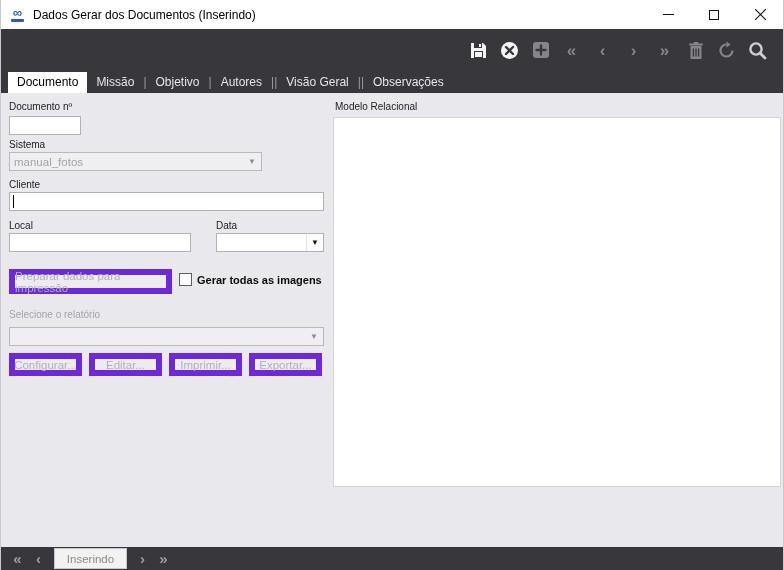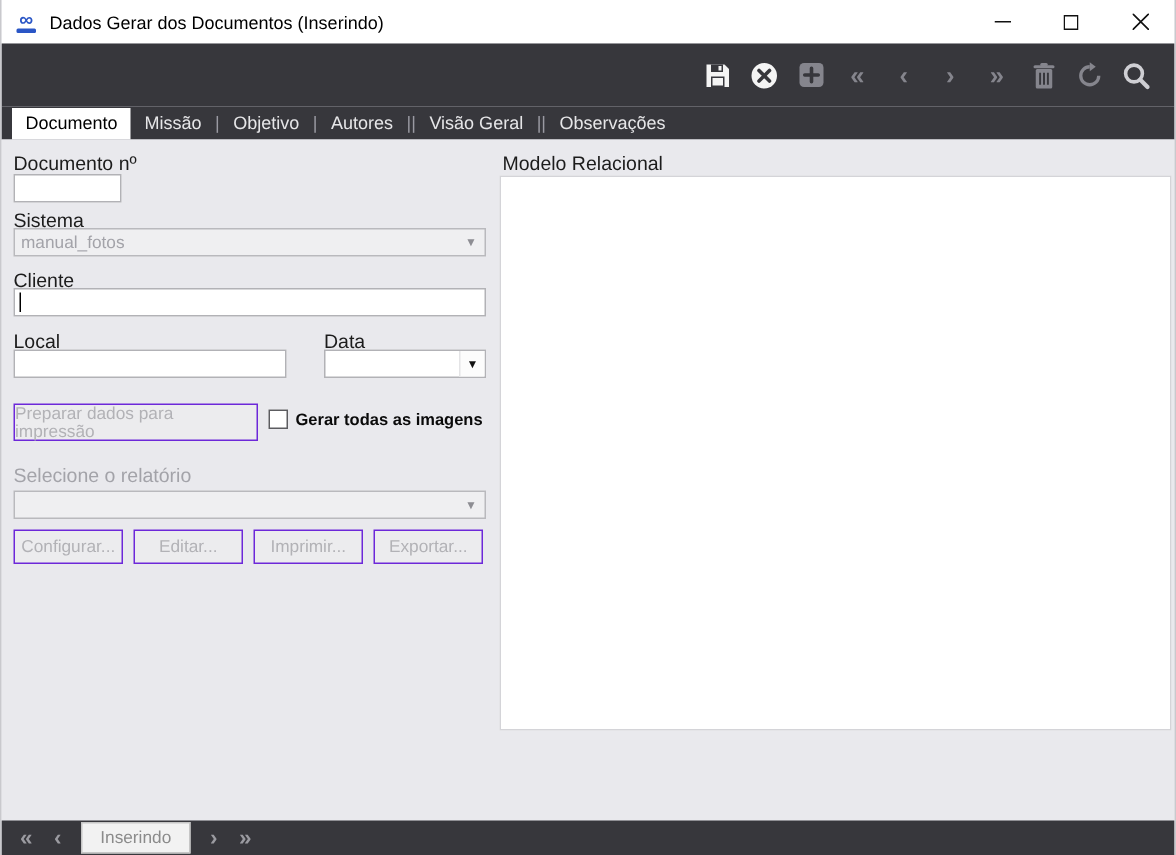--- a/index.html
+++ b/index.html
@@ -46,21 +46,21 @@
   }
   .tab {
     font-size: 12px; color: #e6e6e8; padding: 3px 9px 4px 9px; white-space: nowrap;
   }
   .tab.active { background: #ffffff; color: #000; text-align: right; }
   .tab-sep { color: #9a9aa2; font-size: 12px; padding-bottom: 4px; }
 
   
   .content { position: absolute; top: 93px; left: 0; width: 100%; height: 454px; background: #e9e9ed; }
 
-  .fld-label { position: absolute; font-size: 13px; color: #1c1c1c; }
+  .fld-label { position: absolute; font-size: 10px; color: #1c1c1c; }
   .fld-label.disabled { color: #a3a3a9; }
 
   .txt-input {
     position: absolute; height: 19px; background: #ffffff; border: 1px solid #b2b2b6;
     font-family: "Liberation Sans", sans-serif; font-size: 11.5px; padding: 0 3px; color: #000;
     outline: none;
   }
   .caret { position: absolute; width: 1px; height: 13px; background: #000; }
 
   .combo {
@@ -71,21 +71,21 @@
   .combo .combo-text { flex: 1; padding-left: 4px; overflow: hidden; white-space: nowrap; }
   .combo .arrow { font-size: 8px; color: #8d8d93; padding-right: 5px; }
   .combo-date { background: #ffffff; border: 1px solid #b2b2b6; }
   .combo-date .drop-btn {
     width: 17px; height: 100%; display: flex; align-items: center; justify-content: center;
     border-left: 1px solid #e4e4e6; background: #fcfcfc;
   }
   .combo-date .drop-btn .arrow { color: #111; padding: 0; font-size: 8px; }
 
   .gray-btn {
-    position: absolute; background: #ececee; border: 1px solid #6d28d9;
+    position: absolute; background: #ececee; border: 6px solid #6d28d9;
     font-family: "Liberation Sans", sans-serif; font-size: 11.5px; color: #b2b2b6;
     display: flex; align-items: center; justify-content: center;
   }
 
   .checkbox {
     position: absolute; width: 13px; height: 13px; background: #fff; border: 1px solid #5c5c60;
   }
   .chk-label { position: absolute; font-size: 11px; font-weight: 700; color: #0a0a0a; }
 
   .panel-box {
@@ -207,21 +207,21 @@
     <span class="tab-sep">|</span>
     <div class="tab">Observações</div>
   </div>
 
   <div class="content">
 
     <span class="fld-label" style="left:8px; top:8px;">Documento nº</span>
     <input class="txt-input" style="left: 8px; top: 23px; width: 72px;" value="">
 
     <span class="fld-label" style="left:8px; top:46px;">Sistema</span>
-    <div class="combo disabled" style="left:8px; top:59px; width:315px;">
+    <div class="combo disabled" style="left:8px; top:59px; width:253px;">
       <span class="combo-text">manual_fotos</span>
       <span class="arrow">▼</span>
     </div>
 
     <span class="fld-label" style="left:8px; top:86px;">Cliente</span>
     <input class="txt-input" style="left: 8px; top: 99px; width: 315px;" value="">
     <span class="caret" style="left:12px; top:102px;"></span>
 
     <span class="fld-label" style="left:8px; top:127px;">Local</span>
     <input class="txt-input" style="left: 8px; top: 140px; width: 182px;" value="">

